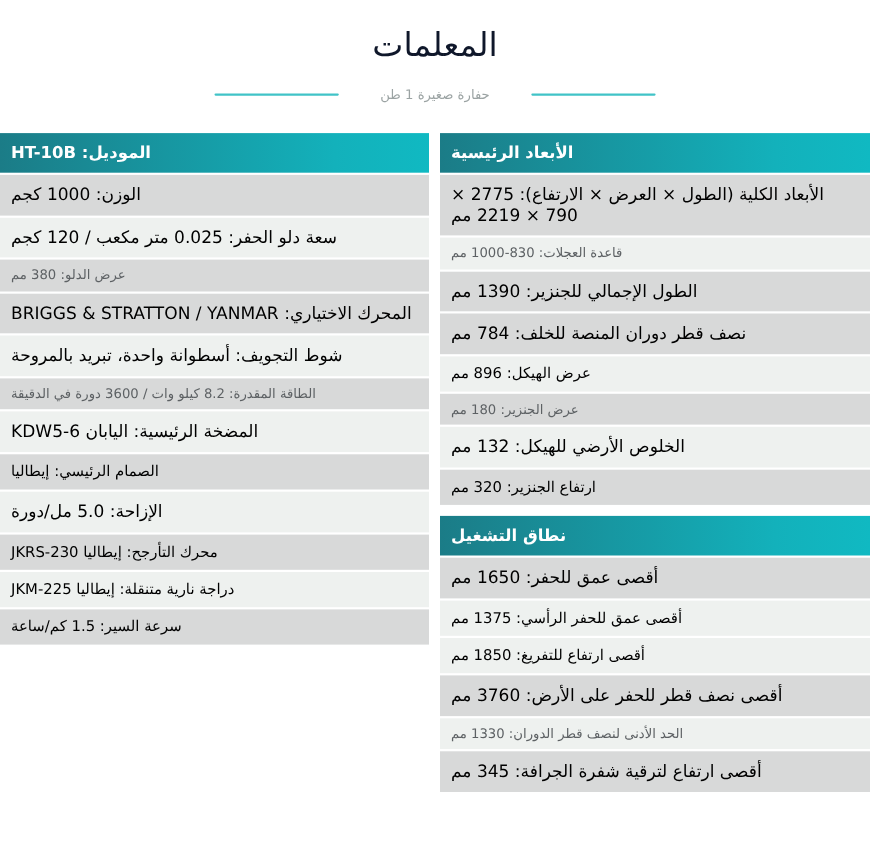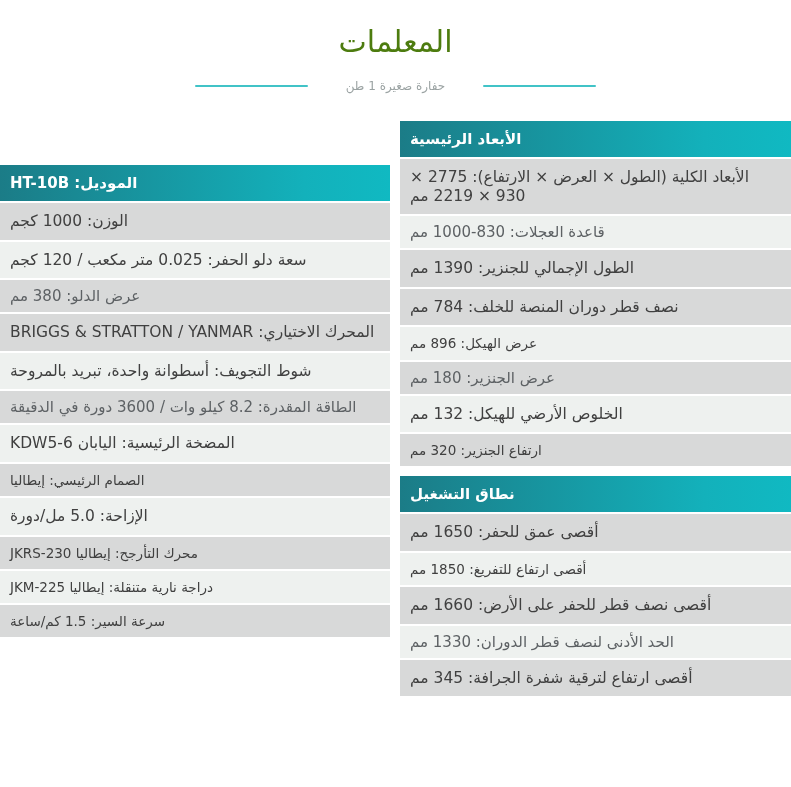--- a/index.html
+++ b/index.html
@@ -3,47 +3,47 @@
 <meta charset="utf-8">
 <style>
   html,body{margin:0;padding:0;}
   body{
     width:791px;height:787px;background:#ffffff;
     font-family:"DejaVu Sans","Liberation Sans",sans-serif;
     overflow:hidden;position:relative;
   }
   .page-title{
     margin-top:24px;text-align:center;
-    font-size:30px;color:#4d7c0f;font-weight:400;
+    font-size:30px;color:#0f172a;font-weight:400;
   }
   .subtitle-band{
     margin-top:20px;display:flex;align-items:center;justify-content:center;gap:38px;
   }
   .divider-line{width:113px;height:2px;background:#41c3c7;border-radius:1px;}
   .page-subtitle{font-size:12px;color:#9ba3a3;}
   .columns{
     display:flex;flex-direction:row;gap:10px;margin-top:28px;align-items:flex-start;
   }
-  .col-left{width:390px;flex:0 0 390px;margin-top:44px;}
+  .col-left{width:390px;flex:0 0 390px;}
   .col-right{flex:1 1 auto;min-width:0;}
   .col-header{
     background:linear-gradient(90deg,#1b7c87 0%,#13b1bb 78%,#10b9c2 100%);
     color:#ffffff;font-weight:bold;font-size:15px;
     padding:9px 12px 9px 10px;margin-bottom:2px;
     direction:rtl;text-align:left;
   }
   .spec-row{
-    direction:rtl;text-align:left;color:#404040;
+    direction:rtl;text-align:left;color:#000000;
     padding:9px 8px 9px 10px;margin-bottom:2px;line-height:1.2;
   }
   .spec-row.gray{background:#d8d9d9;}
   .spec-row.light{background:#eef1ef;}
   .spec-row.lg{font-size:15.5px;}
   .spec-row.md{font-size:13.5px;padding-top:8px;padding-bottom:8px;}
-  .spec-row.sm{font-size:15px;padding-top:7px;padding-bottom:7px;color:#5d6164;}
+  .spec-row.sm{font-size:12px;padding-top:7px;padding-bottom:7px;color:#5d6164;}
   .section-gap{height:8px;}
 </style>
 </head>
 <body>
 
 <div class="page-title">المعلمات</div>
 
 <div class="subtitle-band">
   <span class="divider-line"></span>
   <span class="page-subtitle">حفارة صغيرة 1 طن</span>
@@ -63,33 +63,34 @@
     <div class="spec-row light lg">المضخة الرئيسية: اليابان KDW5-6</div>
     <div class="spec-row gray  md">الصمام الرئيسي: إيطاليا</div>
     <div class="spec-row light lg">الإزاحة: 5.0 مل/دورة</div>
     <div class="spec-row gray  md">محرك التأرجح: إيطاليا JKRS-230</div>
     <div class="spec-row light md">دراجة نارية متنقلة: إيطاليا JKM-225</div>
     <div class="spec-row gray  md">سرعة السير: 1.5 كم/ساعة</div>
   </div>
 
   <div class="col-right">
     <div class="col-header">الأبعاد الرئيسية</div>
-    <div class="spec-row gray  lg">الأبعاد الكلية (الطول × العرض × الارتفاع): 2775 × 930 × 2219 مم</div>
+    <div class="spec-row gray  lg">الأبعاد الكلية (الطول × العرض × الارتفاع): 2775 × 790 × 2219 مم</div>
     <div class="spec-row light sm">قاعدة العجلات: 830-1000 مم</div>
     <div class="spec-row gray  lg">الطول الإجمالي للجنزير: 1390 مم</div>
     <div class="spec-row gray  lg">نصف قطر دوران المنصة للخلف: 784 مم</div>
     <div class="spec-row light md">عرض الهيكل: 896 مم</div>
     <div class="spec-row gray  sm">عرض الجنزير: 180 مم</div>
     <div class="spec-row light lg">الخلوص الأرضي للهيكل: 132 مم</div>
     <div class="spec-row gray  md">ارتفاع الجنزير: 320 مم</div>
 
     <div class="section-gap"></div>
 
     <div class="col-header">نطاق التشغيل</div>
     <div class="spec-row gray  lg">أقصى عمق للحفر: 1650 مم</div>
+    <div class="spec-row light md">أقصى عمق للحفر الرأسي: 1375 مم</div>
     <div class="spec-row light md">أقصى ارتفاع للتفريغ: 1850 مم</div>
-    <div class="spec-row gray  lg">أقصى نصف قطر للحفر على الأرض: 1660 مم</div>
+    <div class="spec-row gray  lg">أقصى نصف قطر للحفر على الأرض: 3760 مم</div>
     <div class="spec-row light sm">الحد الأدنى لنصف قطر الدوران: 1330 مم</div>
     <div class="spec-row gray  lg">أقصى ارتفاع لترقية شفرة الجرافة: 345 مم</div>
 
   </div>
 
 </div>
 
 </body></html>

